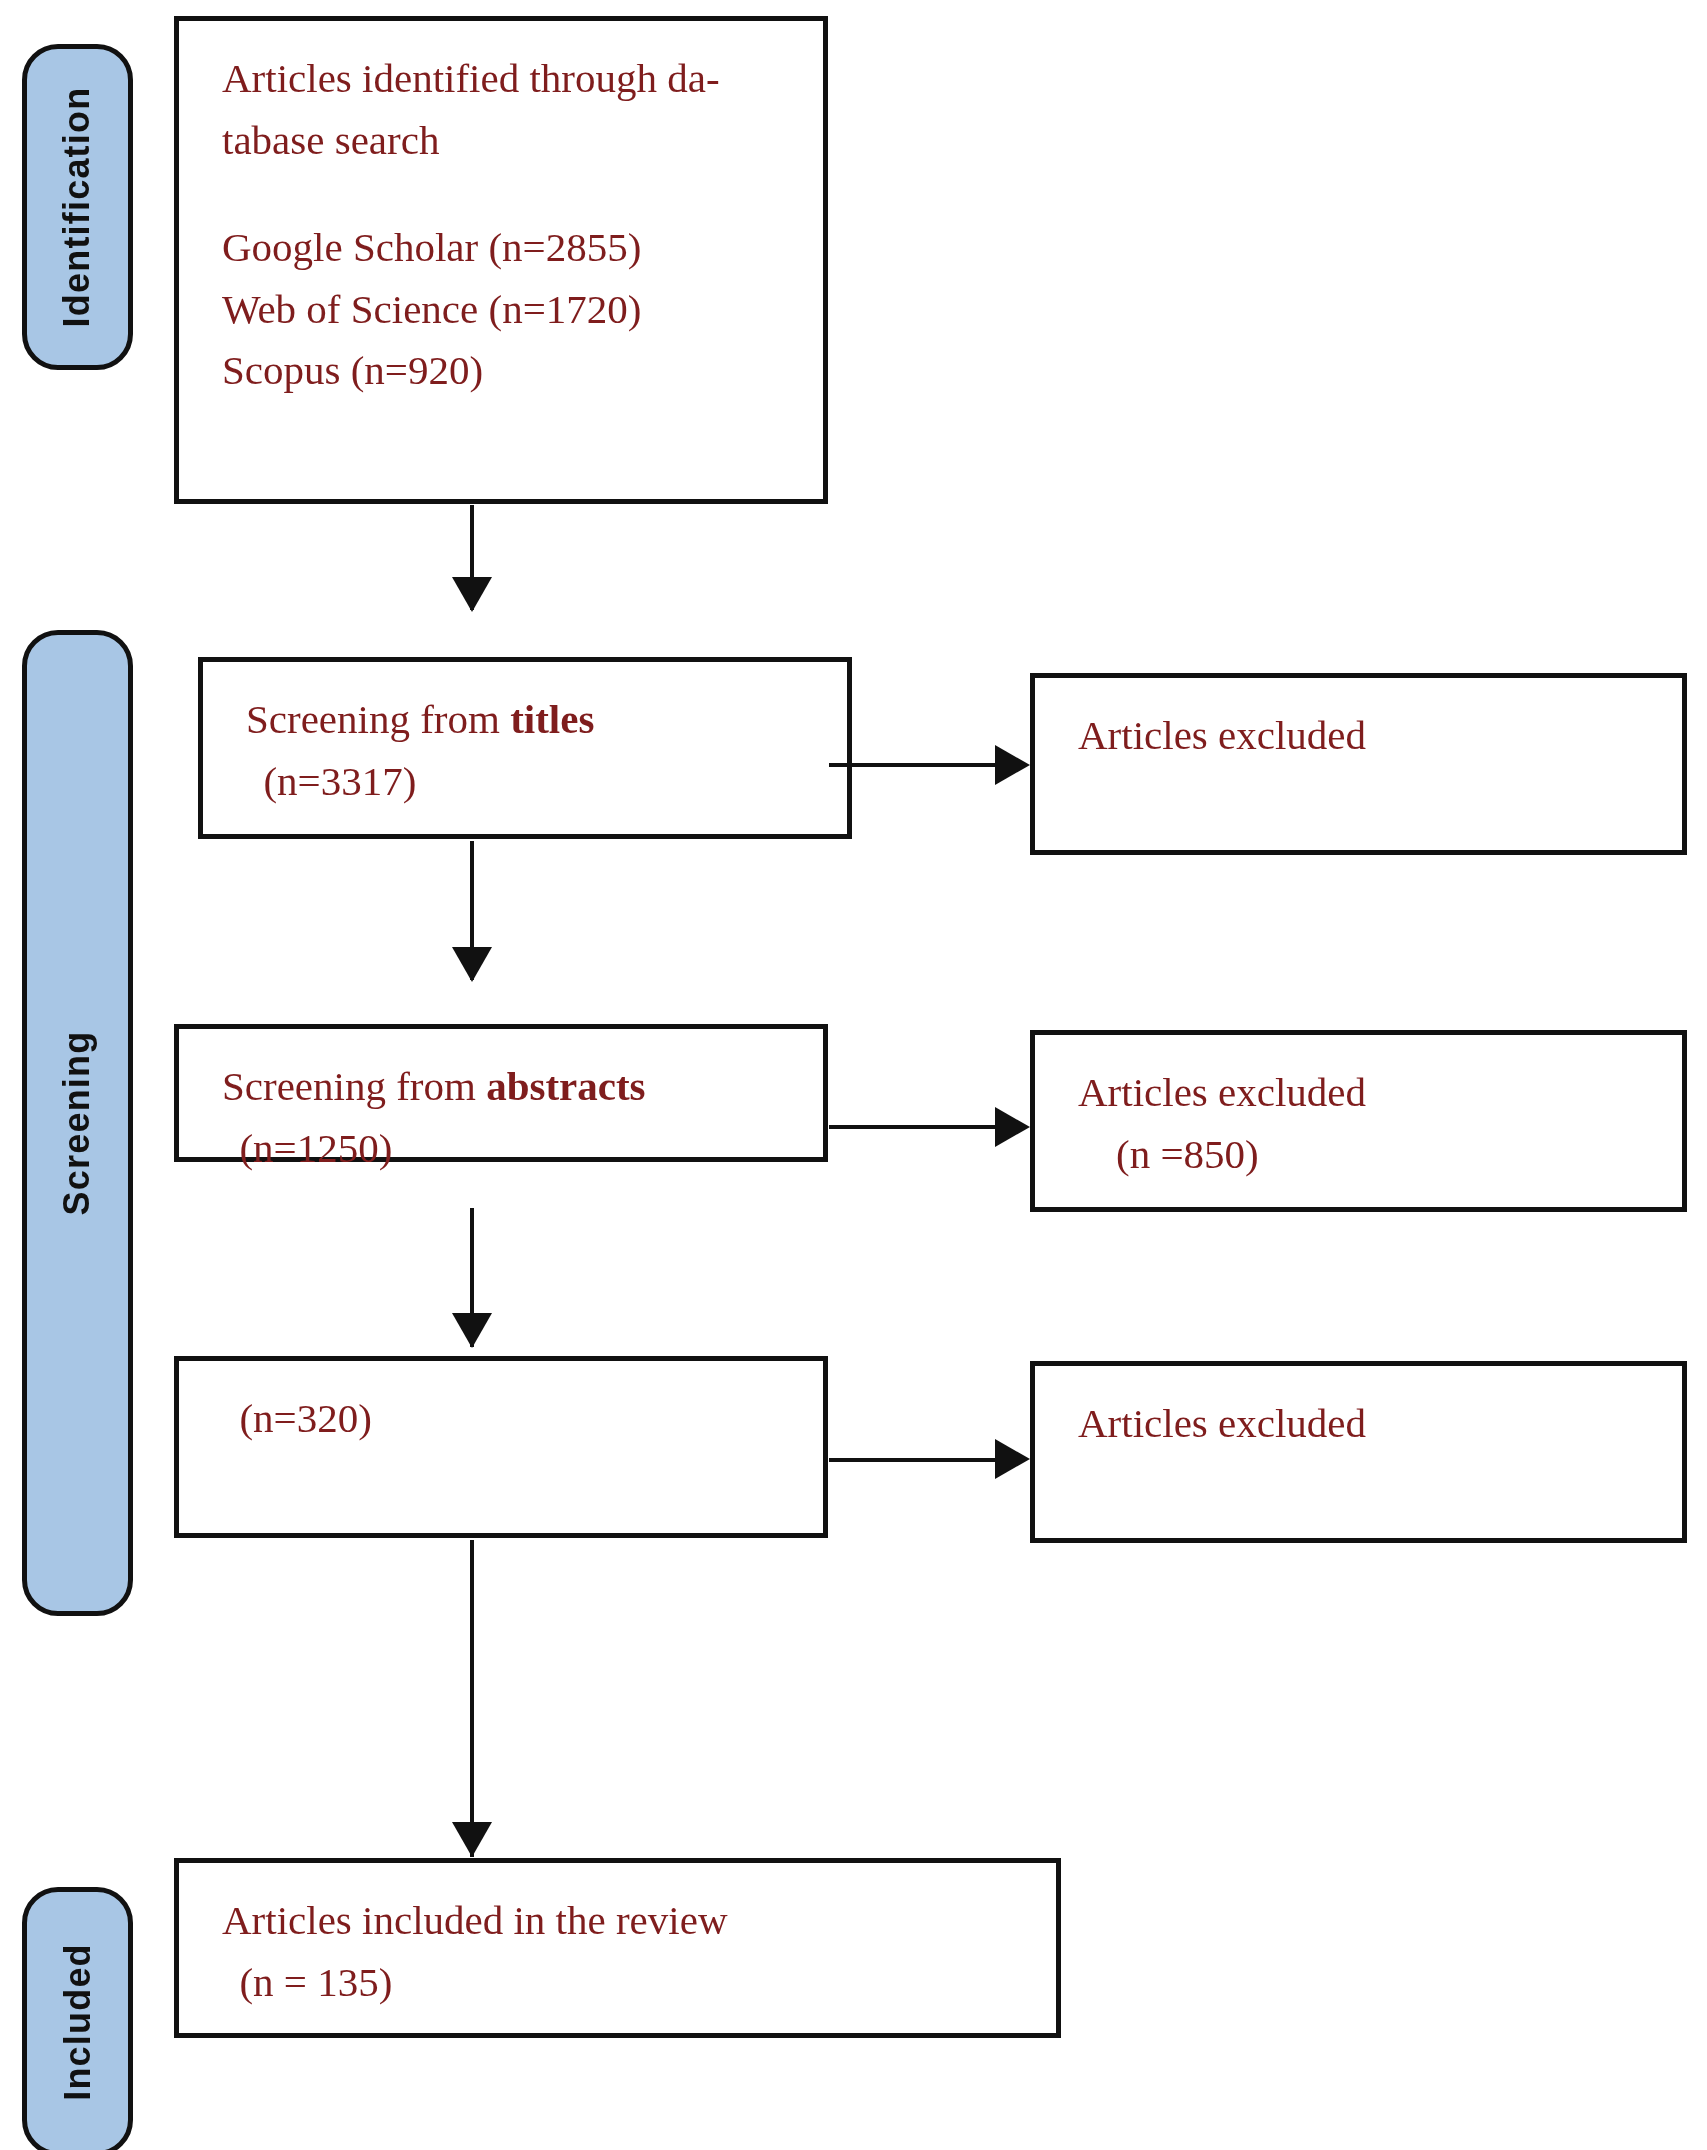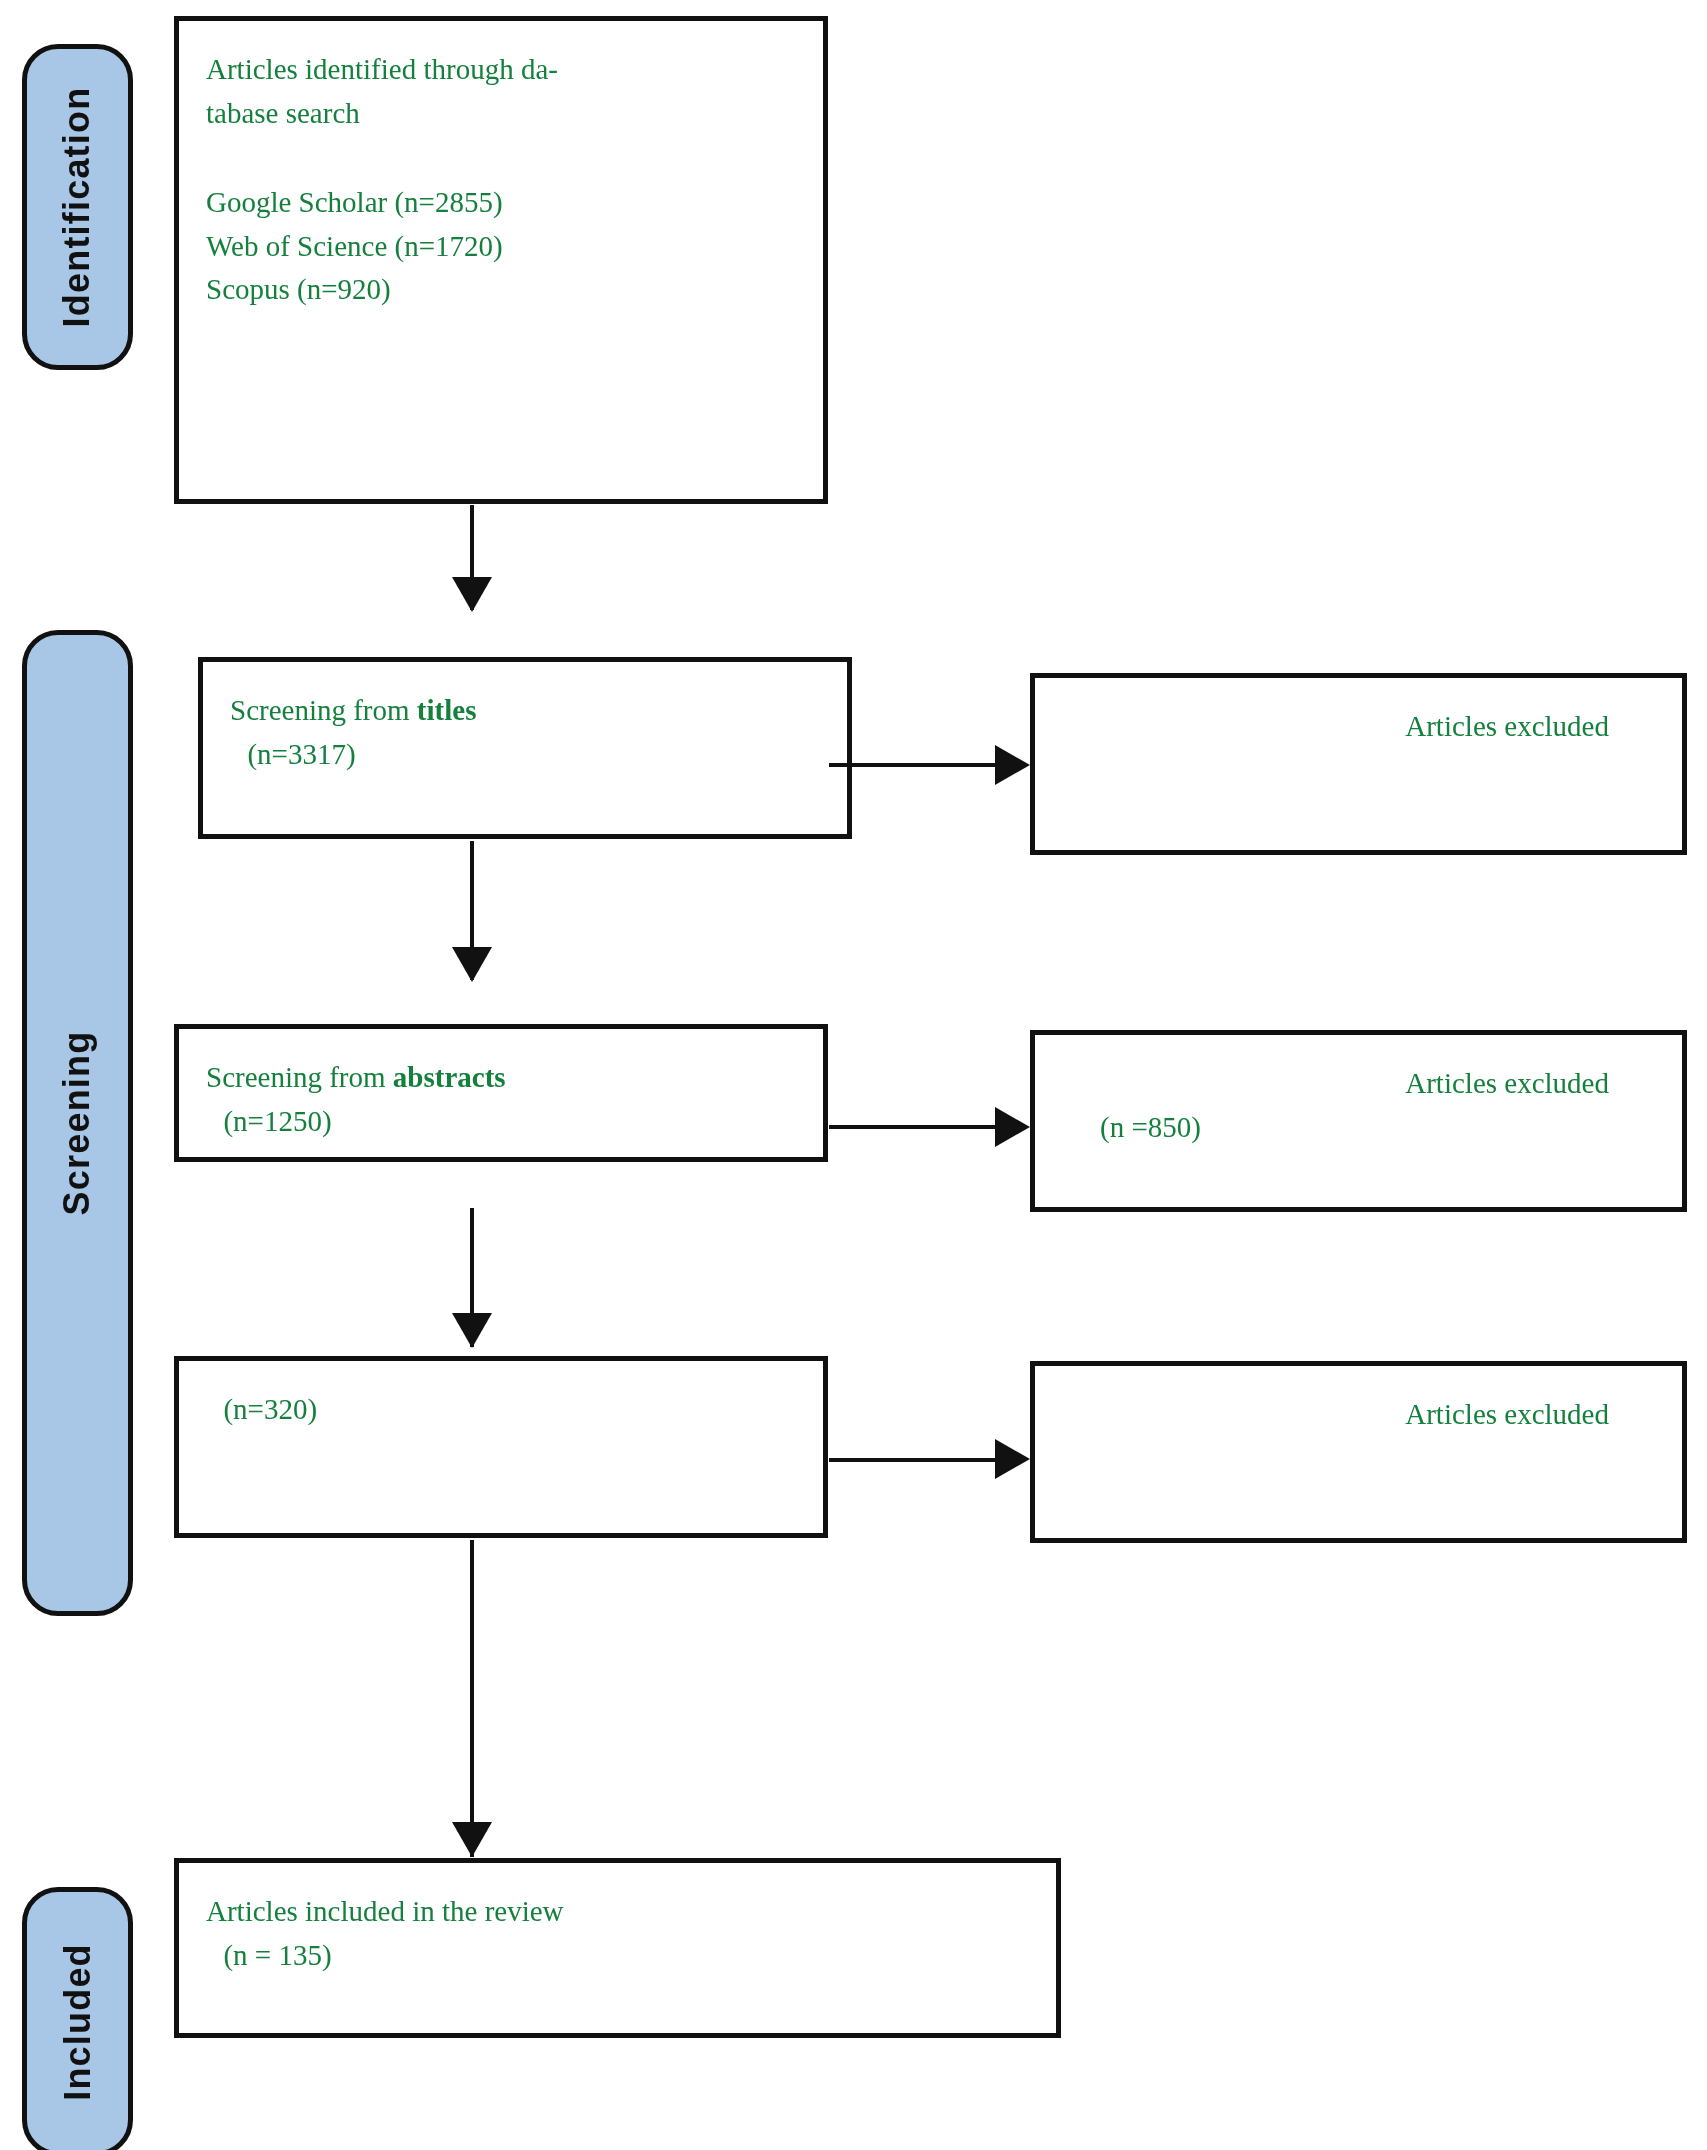--- a/index.html
+++ b/index.html
@@ -38,32 +38,32 @@
     letter-spacing: 1.2px;
     color: #111111;
   }
 
   
   .flow-box {
     position: absolute;
     background: #ffffff;
     border: 5.5px solid #111111;
     box-sizing: border-box;
-    padding: 27px 27px 0 27px;
+    padding: 27px 27px 0 43px;
     font-family: "Liberation Serif", serif;
-    font-size: 29px;
+    font-size: 41px;
     line-height: 1.50;
-    color: #15803d;
+    color: #7f1d1d;
   }
   .flow-box .line { white-space: nowrap; }
   .flow-box .line.indent { padding-left: 17.4px; }
   .flow-box .line.spacer { height: 46px; }
   .flow-box .line b { font-weight: bold; }
   .flow-box.excluded .line.centered {
-    text-align: right;
+    text-align: left;
     padding-right: 46px;
   }
   .flow-box.excluded .line.indent { padding-left: 38px; }
 
   
   .v-line {
     position: absolute;
     width: 4px;
     background: #111111;
   }

